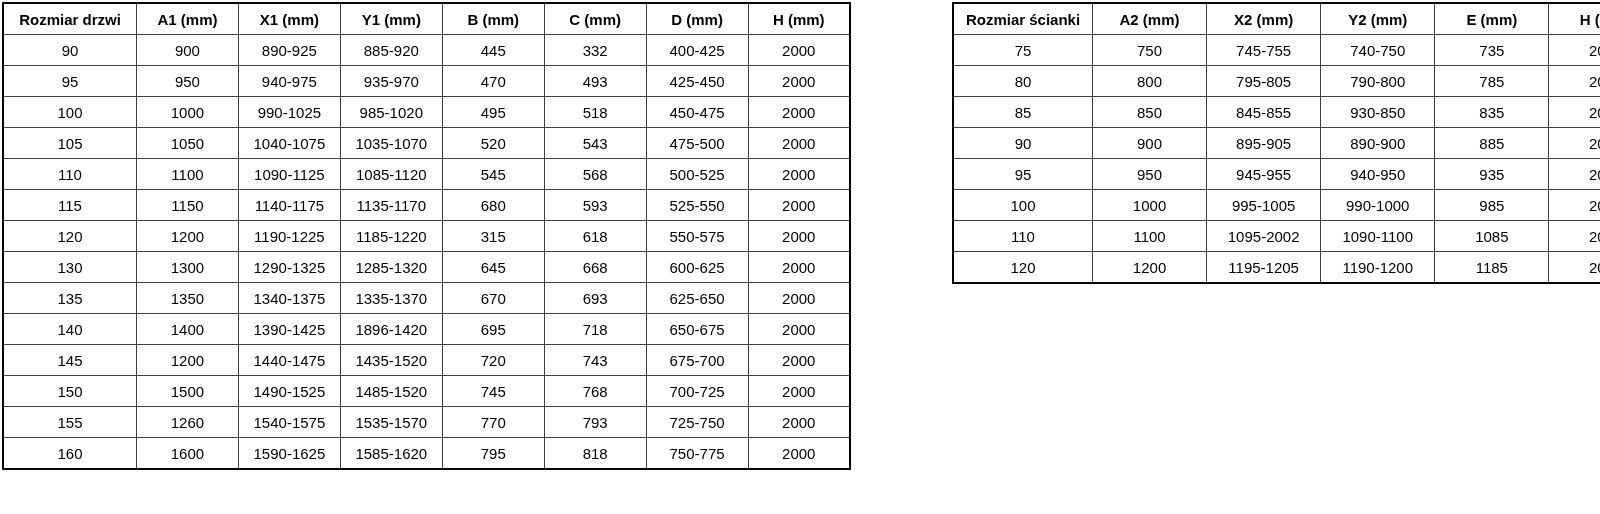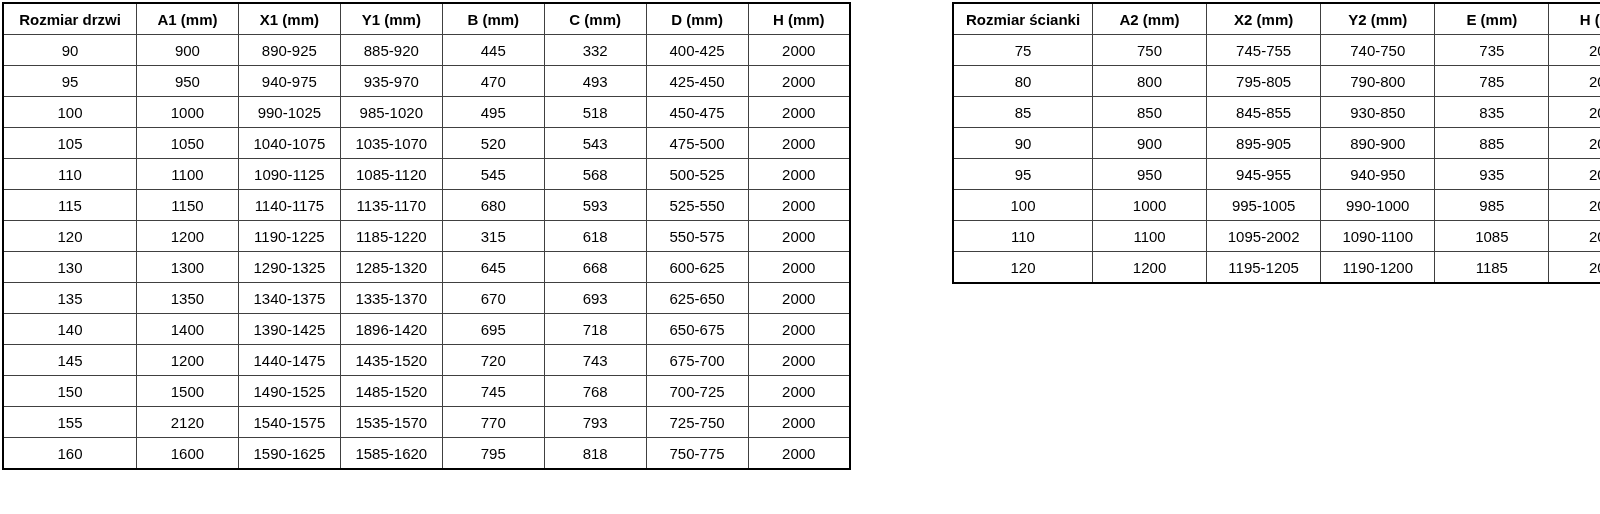--- a/index.html
+++ b/index.html
@@ -184,21 +184,21 @@
           <td>1500</td>
           <td>1490-1525</td>
           <td>1485-1520</td>
           <td>745</td>
           <td>768</td>
           <td>700-725</td>
           <td>2000</td>
         </tr>
         <tr>
           <td>155</td>
-          <td>2120</td>
+          <td>1260</td>
           <td>1540-1575</td>
           <td>1535-1570</td>
           <td>770</td>
           <td>793</td>
           <td>725-750</td>
           <td>2000</td>
         </tr>
         <tr>
           <td>160</td>
           <td>1600</td>

